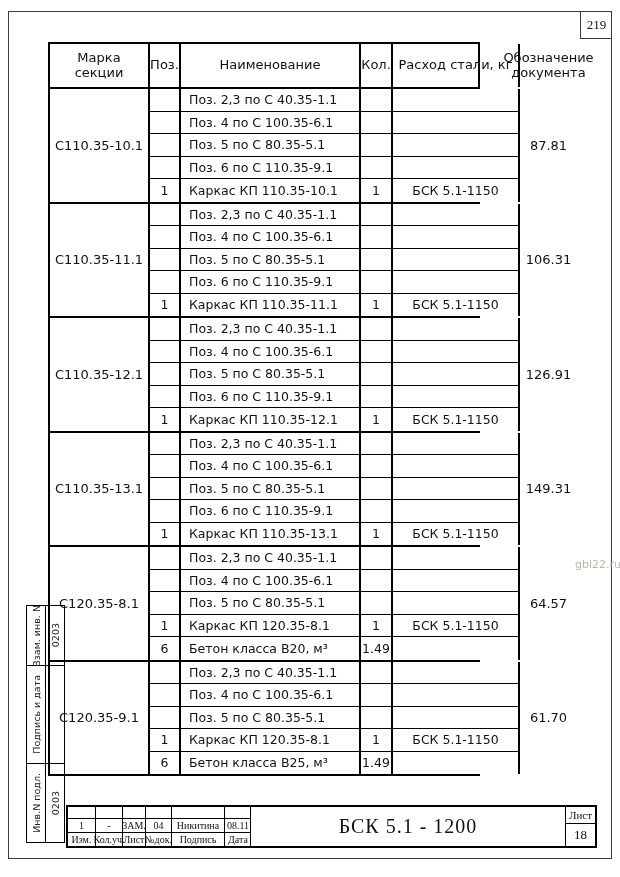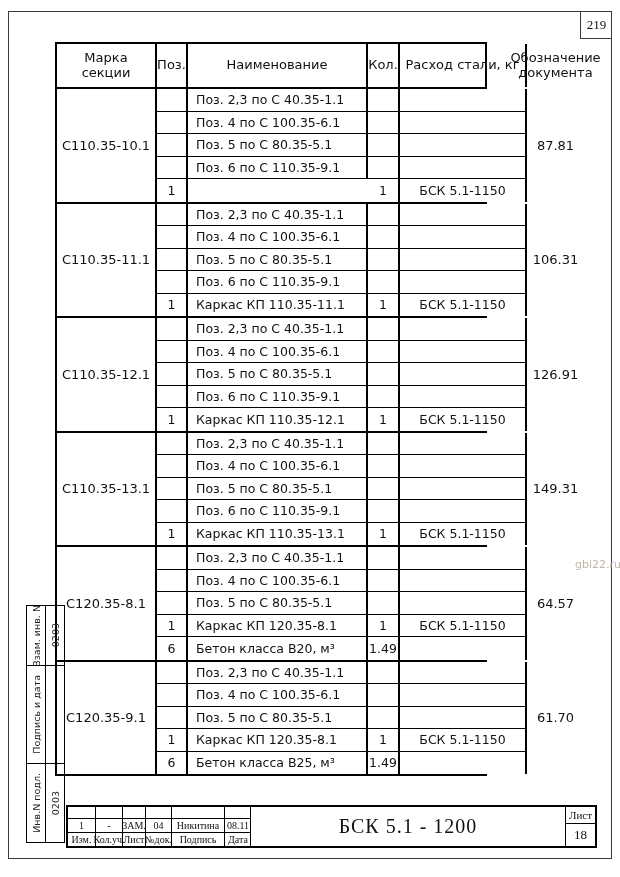--- a/index.html
+++ b/index.html
@@ -4,21 +4,21 @@
 <style>
   html,body{margin:0;padding:0;background:#fff;}
   #page{position:relative;width:620px;height:877px;background:#fff;font-family:"DejaVu Sans",sans-serif;color:#111;overflow:hidden;}
   
   #frame{position:absolute;left:8px;top:11px;width:602px;height:846px;border:1px solid #3a3a3a;}
   
   #pagenum-box{position:absolute;left:580px;top:12px;width:31px;height:26px;border-left:1px solid #3a3a3a;border-bottom:1px solid #3a3a3a;display:flex;align-items:center;justify-content:center;font-family:"Liberation Serif",serif;font-size:13px;}
   
   #watermark{position:absolute;left:575px;top:558px;font-size:11px;color:#b3a globalization;color:#b3a897;opacity:.85;z-index:5;}
   
-  #spec-table{position:absolute;left:55px;top:42px;width:432px;border:2px solid #000;box-sizing:border-box;background:#fff;}
+  #spec-table{position:absolute;left:48px;top:42px;width:432px;border:2px solid #000;box-sizing:border-box;background:#fff;}
   .tgrid{display:grid;grid-template-columns:100px 31px 180px 32px 127px 57px;}
   #thead{height:43px;border-bottom:2px solid #000;}
   #thead .hcell{display:flex;align-items:center;justify-content:center;text-align:center;font-size:13px;line-height:1.15;border-right:2px solid #000;padding:0 2px;box-sizing:border-box;}
   #thead .hcell:last-child{border-right:none;}
   .group{grid-template-rows:repeat(5,22.5px);border-bottom:2px solid #000;}
   .group:last-child{border-bottom:none;}
   .cell{box-sizing:border-box;font-size:12.5px;display:flex;align-items:center;background:#fff;}
   .vline{border-right:2px solid #000;}
   .hline{border-bottom:1px solid #000;}
   .mark{grid-column:1;grid-row:1/6;justify-content:center;font-size:13px;}
@@ -79,20 +79,21 @@
       <div class="cell c5 r2 vline hline"></div>
       <div class="cell c2 r3 vline hline"></div>
       <div class="cell c3 r3 vline hline">Поз. 5 по С 80.35-5.1</div>
       <div class="cell c4 r3 vline hline"></div>
       <div class="cell c5 r3 vline hline"></div>
       <div class="cell c2 r4 vline hline"></div>
       <div class="cell c3 r4 vline hline">Поз. 6 по С 110.35-9.1</div>
       <div class="cell c4 r4 vline hline"></div>
       <div class="cell c5 r4 vline hline"></div>
       <div class="cell c2 r5 vline">1</div>
+      <div class="cell c3 r5 vline">Каркас КП 110.35-10.1</div>
       <div class="cell c4 r5 vline">1</div>
       <div class="cell c5 r5 vline">БСК 5.1-1150</div>
       <div class="cell steel">87.81</div>
     </div>
 
     <div class="group tgrid">
       <div class="cell mark vline">С110.35-11.1</div>
       <div class="cell c2 r1 vline hline"></div>
       <div class="cell c3 r1 vline hline">Поз. 2,3 по С 40.35-1.1</div>
       <div class="cell c4 r1 vline hline"></div>

